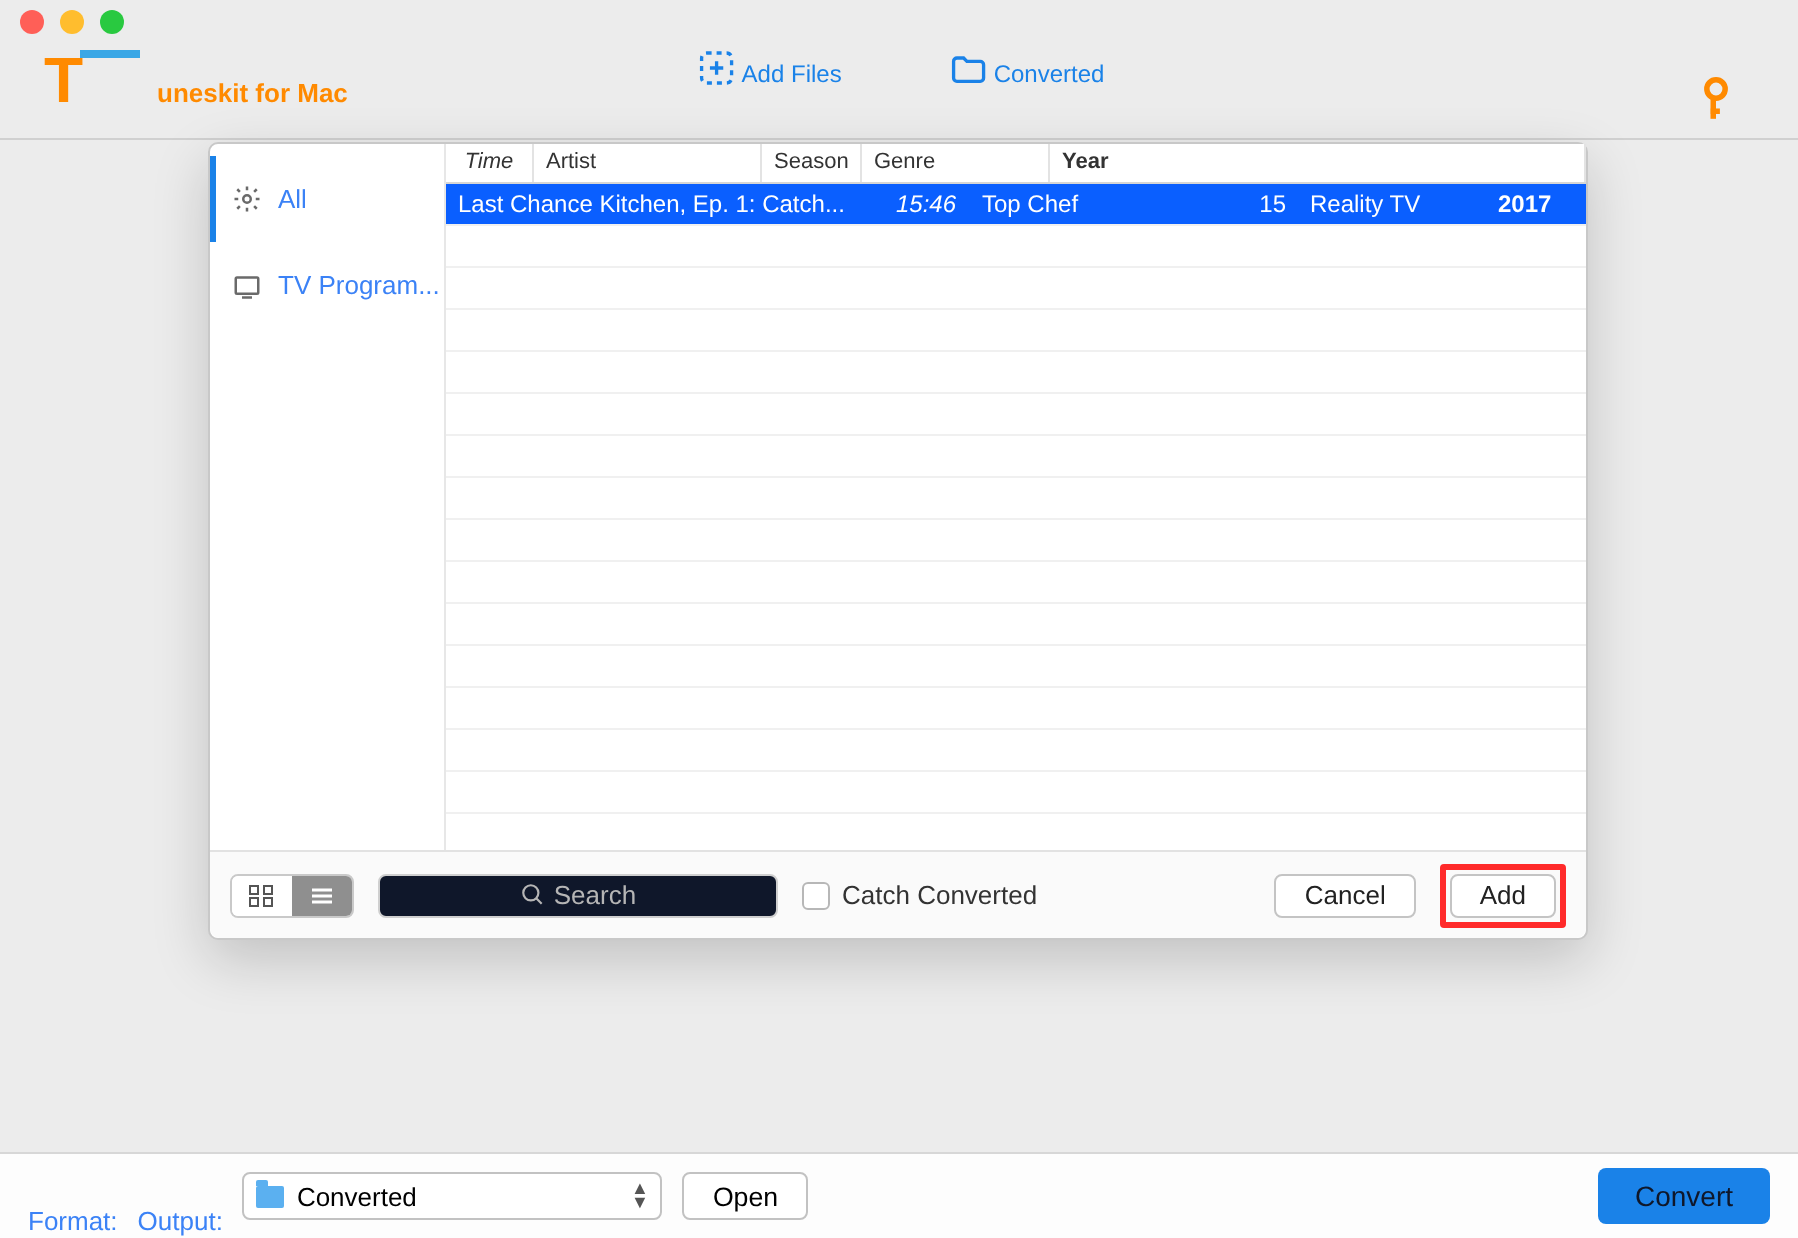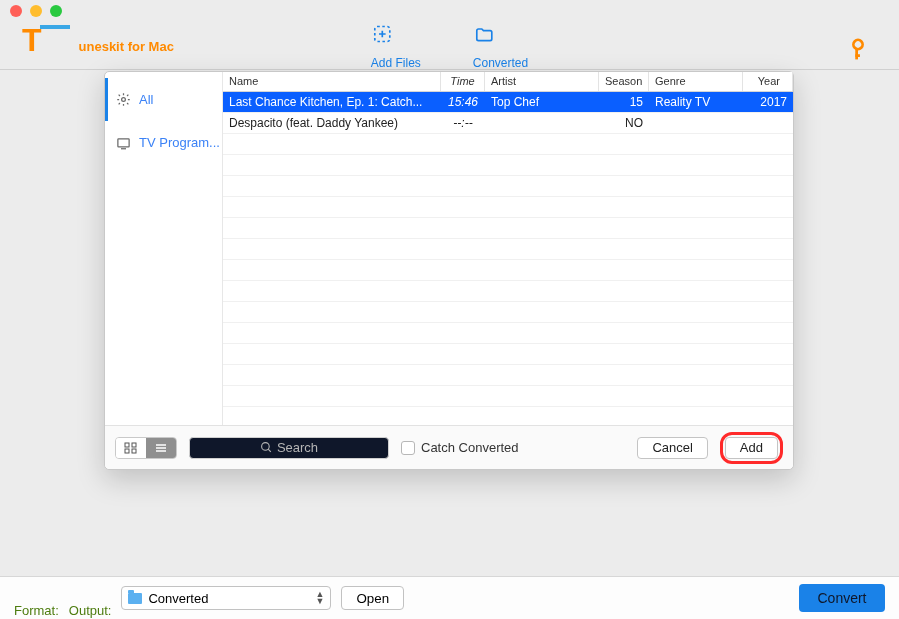--- a/index.html
+++ b/index.html
@@ -10,60 +10,60 @@
 .tl-close { background: #ff5f57; }
 .tl-min { background: #ffbd2e; }
 .tl-max { background: #29c940; }
 
 .toolbar { height: 48px; position: relative; border-bottom: 1px solid #d0d0d0; }
 .logo { position: absolute; left: 22px; top: 2px; display: flex; align-items: flex-end; }
 .logo-t { font-size: 32px; font-weight: 700; color: #ff8a00; line-height: 1; }
 .logo-t .bar { display:inline-block; width: 30px; height: 4px; background: #3aa7e6; position: relative; top: -22px; left: -2px;}
 .logo-text { font-size: 13px; font-weight: 700; color: #ff8a00; margin-left: 7px; margin-bottom: 2px;}
 .tb-center { position: absolute; left: 50%; transform: translateX(-50%); top: 2px; display: flex; gap: 52px; }
-.tb-item { display: flex; flex-direction: column; align-items: flex-start; gap: 12px; cursor: pointer; }
+.tb-item { display: flex; flex-direction: row; align-items: flex-end; gap: 2px; cursor: pointer; }
 .tb-icon { width: 22px; height: 20px; }
 .tb-label { font-size: 12px; color: #1a82e8; }
 .key-icon { position: absolute; right: 30px; top: 18px; color: #ff8a00; font-size: 20px; transform: rotate(45deg); }
 
 .dialog { position: absolute; left: 104px; top: 71px; width: 690px; height: 399px; background: #fff; border: 1px solid #c8c8c8; border-radius: 5px; box-shadow: 0 10px 28px rgba(0,0,0,0.18); display: flex; flex-direction: column; }
 .dialog-body { flex: 1; display: flex; overflow: hidden; }
 .sidebar { width: 118px; border-right: 1px solid #e7e7e7; padding-top: 6px; }
 .side-item { display: flex; align-items: flex-end; gap: 8px; padding: 14px 10px 14px 8px; font-size: 13px; color: #3b82f6; cursor: pointer; border-left: 3px solid transparent; white-space: nowrap; overflow: hidden; text-overflow: ellipsis;}
 .side-item.active { border-left-color: #1a82e8; }
 .side-icon { width: 15px; height: 15px; display:flex; align-items:center; justify-content:center; color: #6a6a6a;}
 
 .table-wrap { flex: 1; display: flex; flex-direction: column; }
 .thead { display: flex; height: 20px; background: #fff; font-size: 11px; color: #333; border-bottom: 1px solid #d6d6d6;}
 .th { padding: 3px 6px; border-right: 1px solid #e3e3e3; overflow: hidden; white-space: nowrap; }
 .col-name { width: 218px; }
 .col-time { width: 44px; text-align: center; font-style: italic;}
 .col-artist { width: 114px; }
 .col-season { width: 50px; text-align: right;}
 .col-genre { width: 94px; }
-.col-year { flex:1; text-align: right; padding-right: 12px;}
+.col-year { flex:1; padding-right: 12px; font-weight: bold;}
 .tbody { flex: 1; overflow: hidden; }
 .trow { display: flex; height: 21px; font-size: 12px; color: #222; border-bottom: 1px solid #f0f0f0;}
 .trow.selected { background: #0a5fff; color: #fff; }
 .td { padding: 3px 6px; overflow: hidden; white-space: nowrap; text-overflow: ellipsis;}
 .trow.empty { border-bottom: 1px solid #f0f0f0; }
 
 .dialog-footer { height: 44px; border-top: 1px solid #e2e2e2; background: #fafafa; display: flex; align-items: center; padding: 0 10px; gap: 12px; border-radius: 0 0 5px 5px;}
 .view-seg { display: flex; border: 1px solid #c9c9c9; border-radius: 4px; overflow: hidden; height: 22px; }
 .seg-btn { width: 30px; display:flex; align-items:center; justify-content:center; background: #fff; font-size: 12px; color:#555; cursor:pointer;}
 .seg-btn.active { background: #8f8f8f; color: #fff; }
 .search-box { width: 200px; height: 22px; border: 1px solid #cfcfcf; border-radius: 4px; display: flex; align-items: center; justify-content:center; gap: 4px; color: #b5b5b5; font-size: 13px; background:#0f172a;}
 .checkbox-row { display: flex; align-items: center; gap: 6px; font-size: 13px; color: #333; }
 .chk { width: 14px; height: 14px; border: 1px solid #b7b7b7; border-radius: 3px; background: #fff; }
 .spacer { flex: 1; }
 .mac-btn { height: 22px; padding: 0 14px; background: #fff; border: 1px solid #c4c4c4; border-radius: 4px; font-size: 13px; color: #222; cursor:pointer; display:flex; align-items:center;justify-content:center;}
-.add-highlight { border: 3px solid #ff2a2a; padding: 2px; border-radius: 12px;}
+.add-highlight { border: 3px solid #ff2a2a; padding: 2px; border-radius: 2px;}
 
 .bottombar { position: absolute; left: 0; right: 0; bottom: 0; height: 43px; background: #fdfdfd; border-top: 1px solid #d7d7d7; display: flex; align-items: center; padding: 0 14px; gap: 10px; font-size: 13px;}
-.bb-label { color: #4d7c0f; margin-top: 24px; }
+.bb-label { color: #3b82f6; margin-top: 24px; }
 .format-sel { width: 130px; height: 24px; border: 1px solid #c2c2c2; border-radius: 4px; background: #fff; display: flex; align-items: center; padding: 0 6px; gap: 6px; }
 .mp4-ico { width: 16px; height: 14px; background: #1a82e8; border-radius: 1px; position: relative;}
 .mp4-ico::after{content:""; position:absolute; top:-3px; left:2px; width:8px; height:3px; background:#1a82e8; border-radius:1px;}
 .output-sel { width: 210px; height: 24px; border: 1px solid #c2c2c2; border-radius: 4px; background: #fff; display: flex; align-items: center; padding: 0 6px; gap: 6px; }
 .folder-ico { width: 14px; height: 11px; background: #5bb0f0; border-radius: 1px; position: relative;}
 .folder-ico::before{content:""; position:absolute; top:-3px; left:0; width:6px; height:3px; background:#5bb0f0; border-radius:1px 1px 0 0;}
 .updown { margin-left: auto; font-size: 9px; color: #555; line-height: 7px; display:flex; flex-direction:column;}
 .open-btn { height: 24px; padding: 0 14px; background: #fff; border: 1px solid #c2c2c2; border-radius: 4px; cursor:pointer;}
 .convert-btn { margin-left: auto; height: 28px; width: 86px; background: #1a82e8; color: #0f172a; border: none; border-radius: 4px; font-size: 14px; cursor:pointer;}
 
@@ -125,43 +125,34 @@
             <svg width="15" height="15" viewBox="0 0 24 24" fill="none" stroke="#6a6a6a" stroke-width="2">
               <rect x="3" y="6" width="18" height="13" rx="1"></rect>
               <line x1="8" y1="22" x2="16" y2="22"></line>
             </svg>
           </span>
         <span>TV Program...</span>
       </div>
     </div>
     <div class="table-wrap">
       <div class="thead">
-        <div class="th col-name">Name</div>
         <div class="th col-time">Time</div>
         <div class="th col-artist">Artist</div>
         <div class="th col-season">Season</div>
         <div class="th col-genre">Genre</div>
         <div class="th col-year">Year</div>
       </div>
       <div class="tbody" id="tbody">
           <div class="trow selected">
             <div class="td col-name">Last Chance Kitchen, Ep. 1: Catch...</div>
             <div class="td col-time">15:46</div>
             <div class="td col-artist">Top Chef</div>
             <div class="td col-season">15</div>
             <div class="td col-genre">Reality TV</div>
             <div class="td col-year">2017</div>
-          </div>
-          <div class="trow">
-            <div class="td col-name">Despacito (feat. Daddy Yankee)</div>
-            <div class="td col-time">--:--</div>
-            <div class="td col-artist"></div>
-            <div class="td col-season">NO</div>
-            <div class="td col-genre"></div>
-            <div class="td col-year"></div>
           </div>
           <div class="trow empty"></div>
           <div class="trow empty"></div>
           <div class="trow empty"></div>
           <div class="trow empty"></div>
           <div class="trow empty"></div>
           <div class="trow empty"></div>
           <div class="trow empty"></div>
           <div class="trow empty"></div>
           <div class="trow empty"></div>

